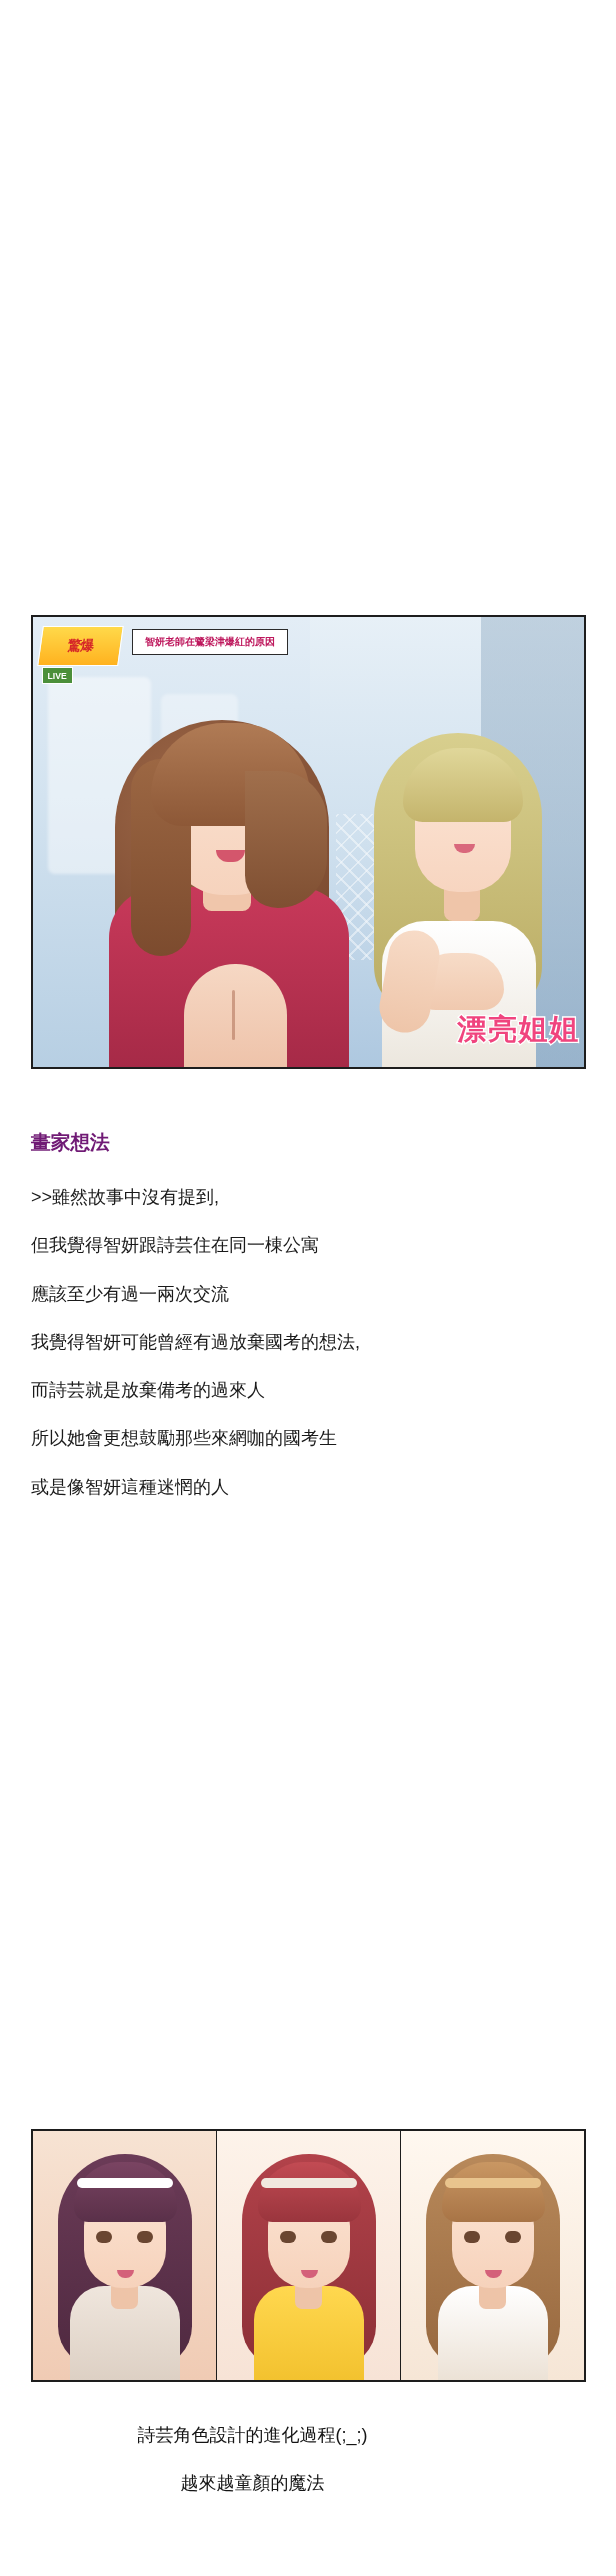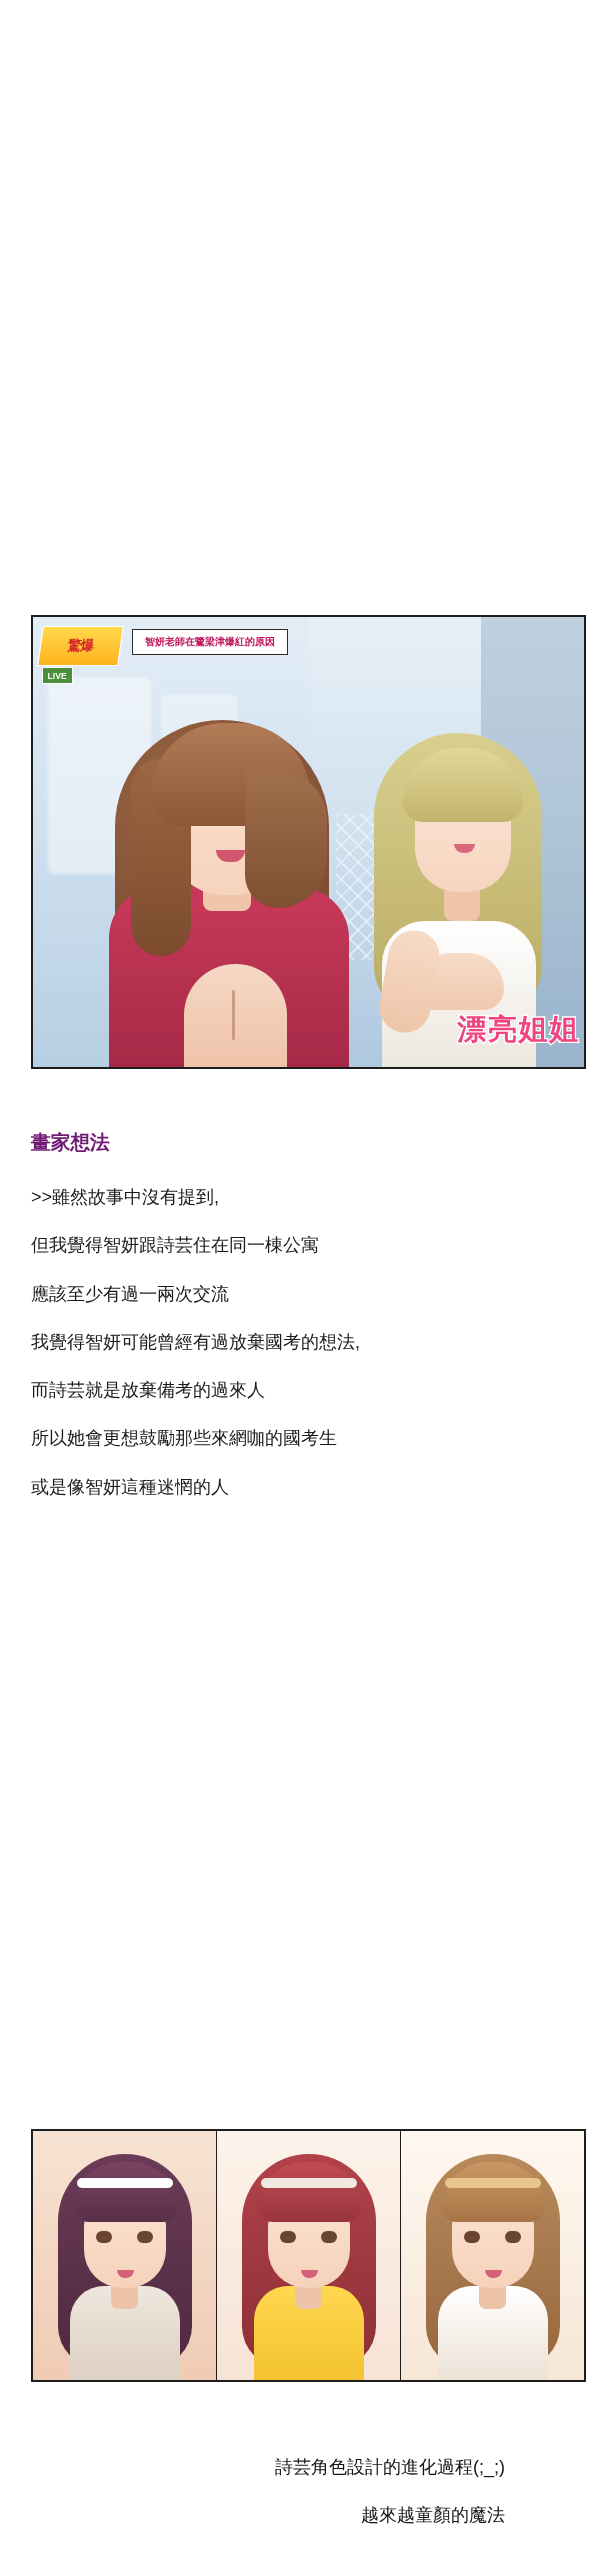--- a/index.html
+++ b/index.html
@@ -333,22 +333,21 @@
   .d3 .hairfront { background: linear-gradient(180deg,#c99763 0%, #a87446 100%); }
   .d3 .band { background: #e9c48d; }
   .d3 .torso { background: linear-gradient(180deg,#ffffff 0%, #ece2d6 100%); }
 
   
   .caption-block {
     position: absolute;
     left: 0;
     top: 2422px;
     width: 505px;
-    text-align: right;
-    margin-top: 32px;
+    text-align: center;
   }
   .caption-line {
     font-size: 18px;
     line-height: 1.5;
     color: #151515;
     margin-bottom: 20.6px;
   }
 </style>
 </head>
 <body>

